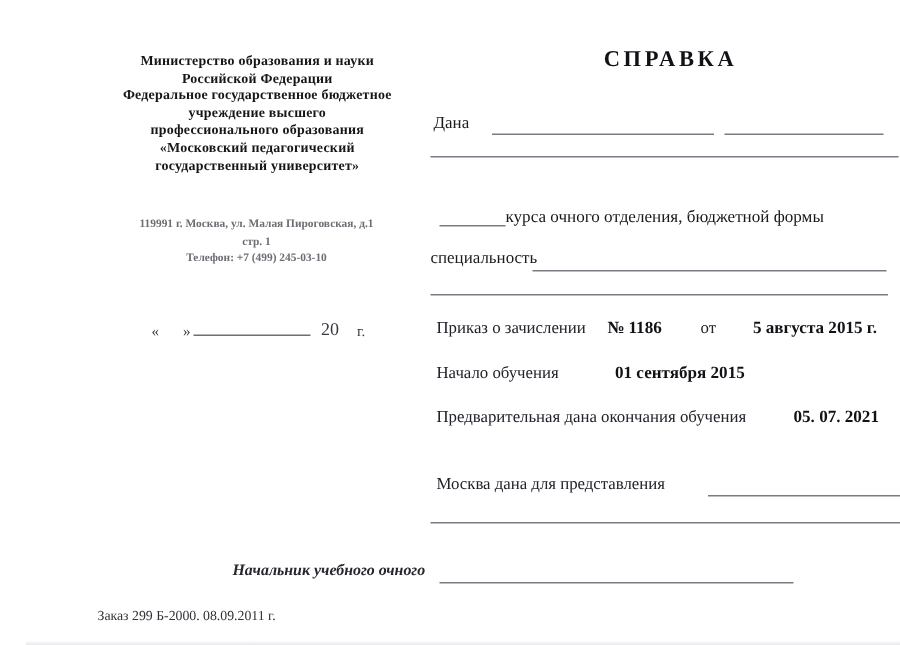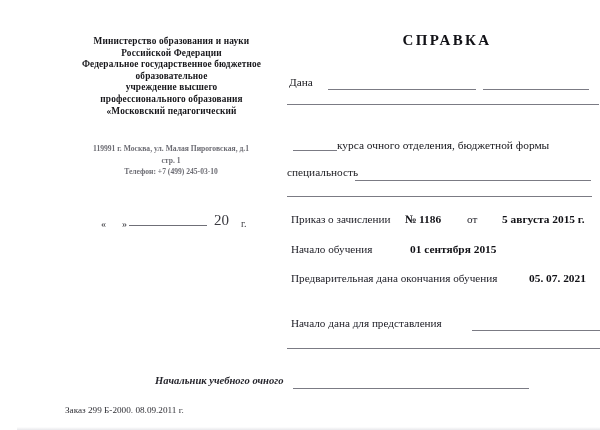--- a/index.html
+++ b/index.html
@@ -79,21 +79,21 @@
     color: #3a3a40;
   }
   #date-stub .quote-open { margin-right: 16px; }
   #date-stub .quote-close { margin-right: 2px; }
   #date-stub .stub-rule {
     display: inline-block;
     width: 78px;
     border-bottom: 1.1px solid #6f6f77;
     margin: 0 7px 3px 0;
   }
-  #date-stub .stub-year { font-size: 15px; margin-right: 12px; }
+  #date-stub .stub-year { font-size: 12px; margin-right: 12px; }
   #date-stub .stub-g { font-size: 10px; }
 
   #order-footer {
     position: absolute;
     left: 48px;
     top: 405px;
     font-size: 9.2px;
     color: #303036;
     white-space: nowrap;
   }
@@ -157,24 +157,24 @@
 </style>
 </head>
 <body>
 
 <div id="page">
 
   <div id="letterhead">
     <div class="lh-line">Министерство образования и науки</div>
     <div class="lh-line">Российской Федерации</div>
     <div class="lh-line">Федеральное государственное бюджетное</div>
-    <div class="lh-line">образовательное</div>
     <div class="lh-line">учреждение высшего</div>
     <div class="lh-line">профессионального образования</div>
     <div class="lh-line">«Московский педагогический</div>
+    <div class="lh-line">государственный университет»</div>
   </div>
 
   <div id="address-block">
     <div class="addr-line">119991 г. Москва, ул. Малая Пироговская, д.1</div>
     <div class="addr-line">стр. 1</div>
     <div class="addr-line">Телефон: +7 (499) 245-03-10</div>
   </div>
 
   <div id="date-stub">
     <span class="quote-open">«</span>
@@ -207,21 +207,21 @@
   <div class="value-bold" style="left:402px; top:213px;">1186</div>
   <div class="label-plain" style="left:450px; top:213px;">от</div>
   <div class="value-bold" style="left:485px; top:213px;">5 августа 2015 г.</div>
 
   <div class="label-plain" style="left:274px; top:243px;">Начало обучения</div>
   <div class="value-bold" style="left:393px; top:243px;">01 сентября 2015</div>
 
   <div class="label-plain" style="left:274px; top:272px;">Предварительная дана окончания обучения</div>
   <div class="value-bold" style="left:512px; top:272px;">05. 07. 2021</div>
 
-  <div class="label-plain" style="left:274px; top:317px;">Начало дана для представления</div>
+  <div class="label-plain" style="left:274px; top:317px;">Москва дана для представления</div>
   <div class="rule" style="left:455px; top:330px; width:128px;"></div>
   <div class="rule" style="left:270px; top:348px; width:313px;"></div>
 
   <div id="signature-label">Начальник учебного очного</div>
   <div class="rule thin" style="left:276px; top:388px; width:236px;"></div>
 
   <div id="scan-edge-right"></div>
   <div id="scan-edge-bottom"></div>
 </div>
 

